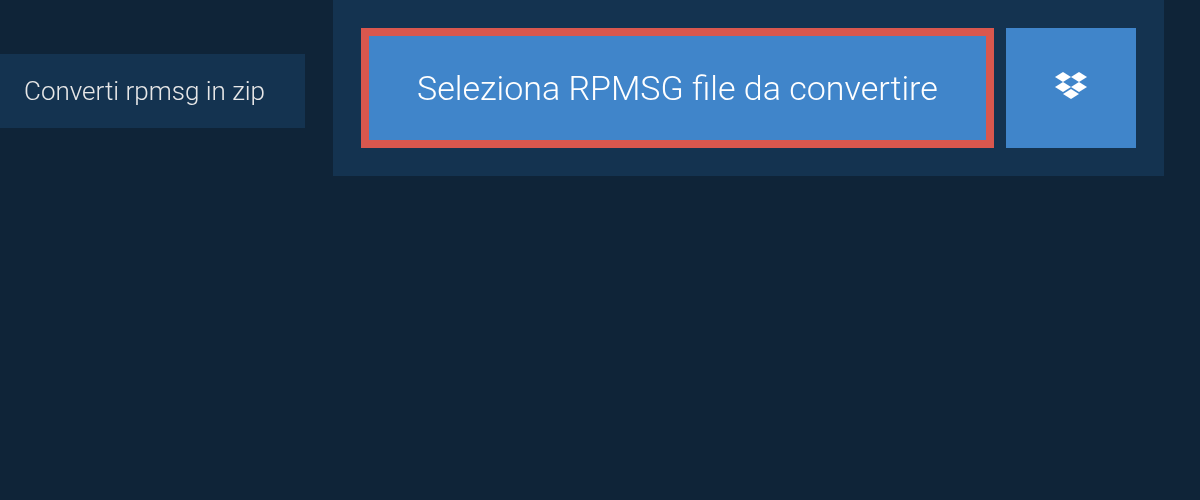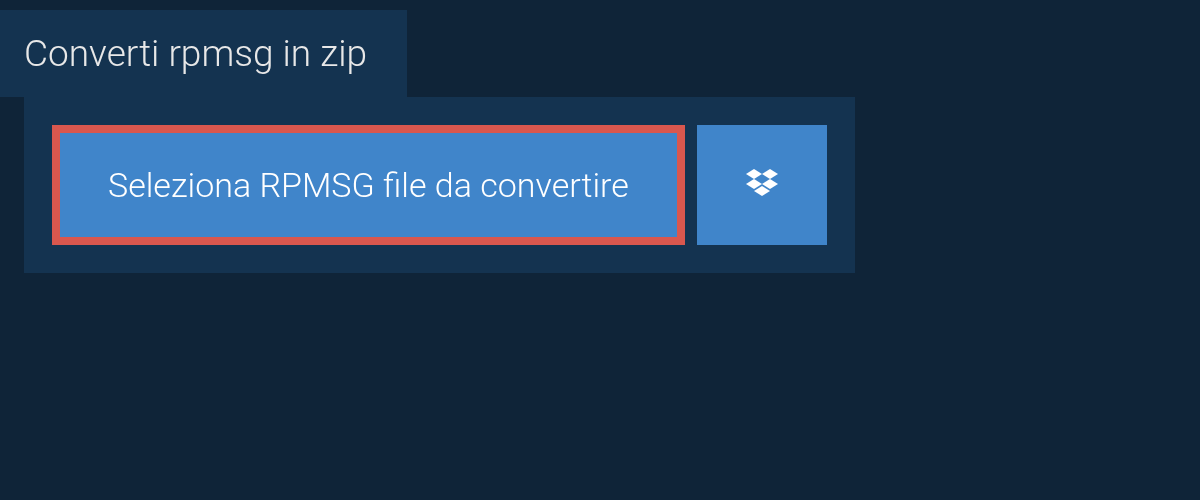--- a/index.html
+++ b/index.html
@@ -15,21 +15,21 @@
       overflow: hidden;
     }
     .tab-container {
       display: inline-block;
       background-color: #143350;
       padding: 22px 40px 22px 24px;
       margin-top: 10px;
     }
     .tab-label {
       color: #e8e8e8;
-      font-size: 37px;
+      font-size: 26px;
       font-weight: 300;
     }
     .panel {
       background-color: #143350;
       padding: 28px 28px 28px 28px;
       display: inline-block;
       margin-left: 24px;
       margin-top: 0;
     }
     .button-row {

